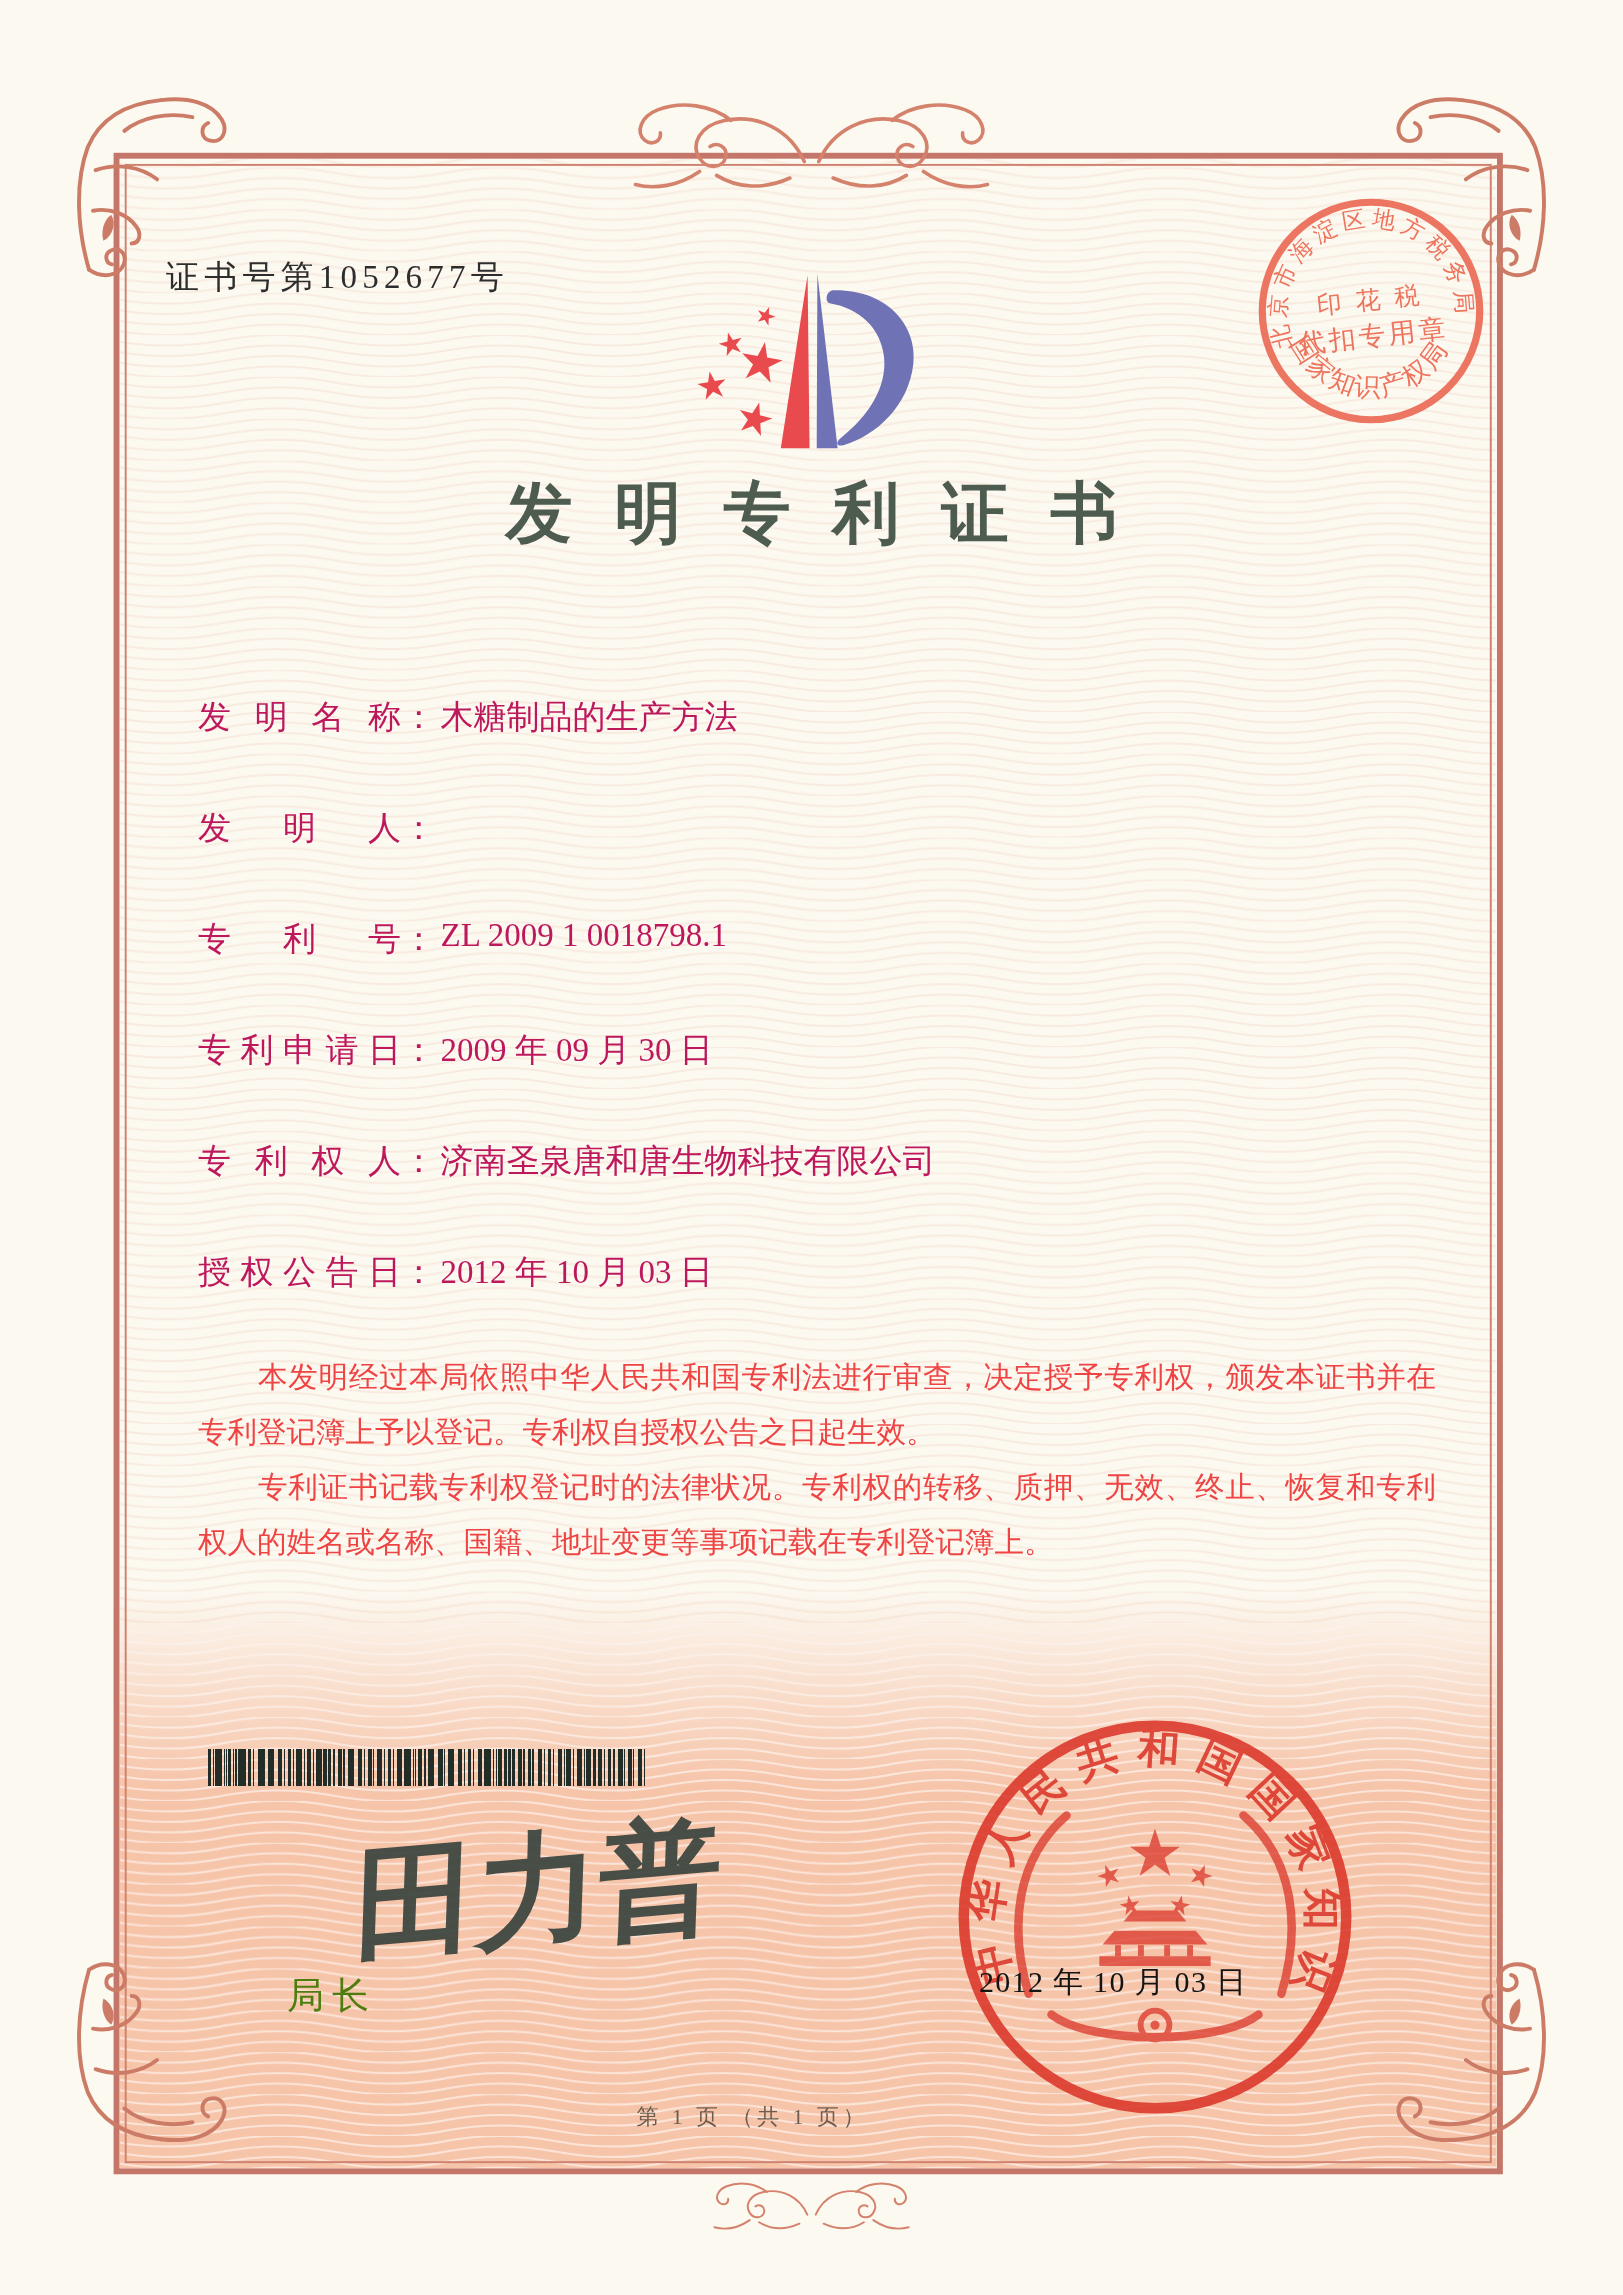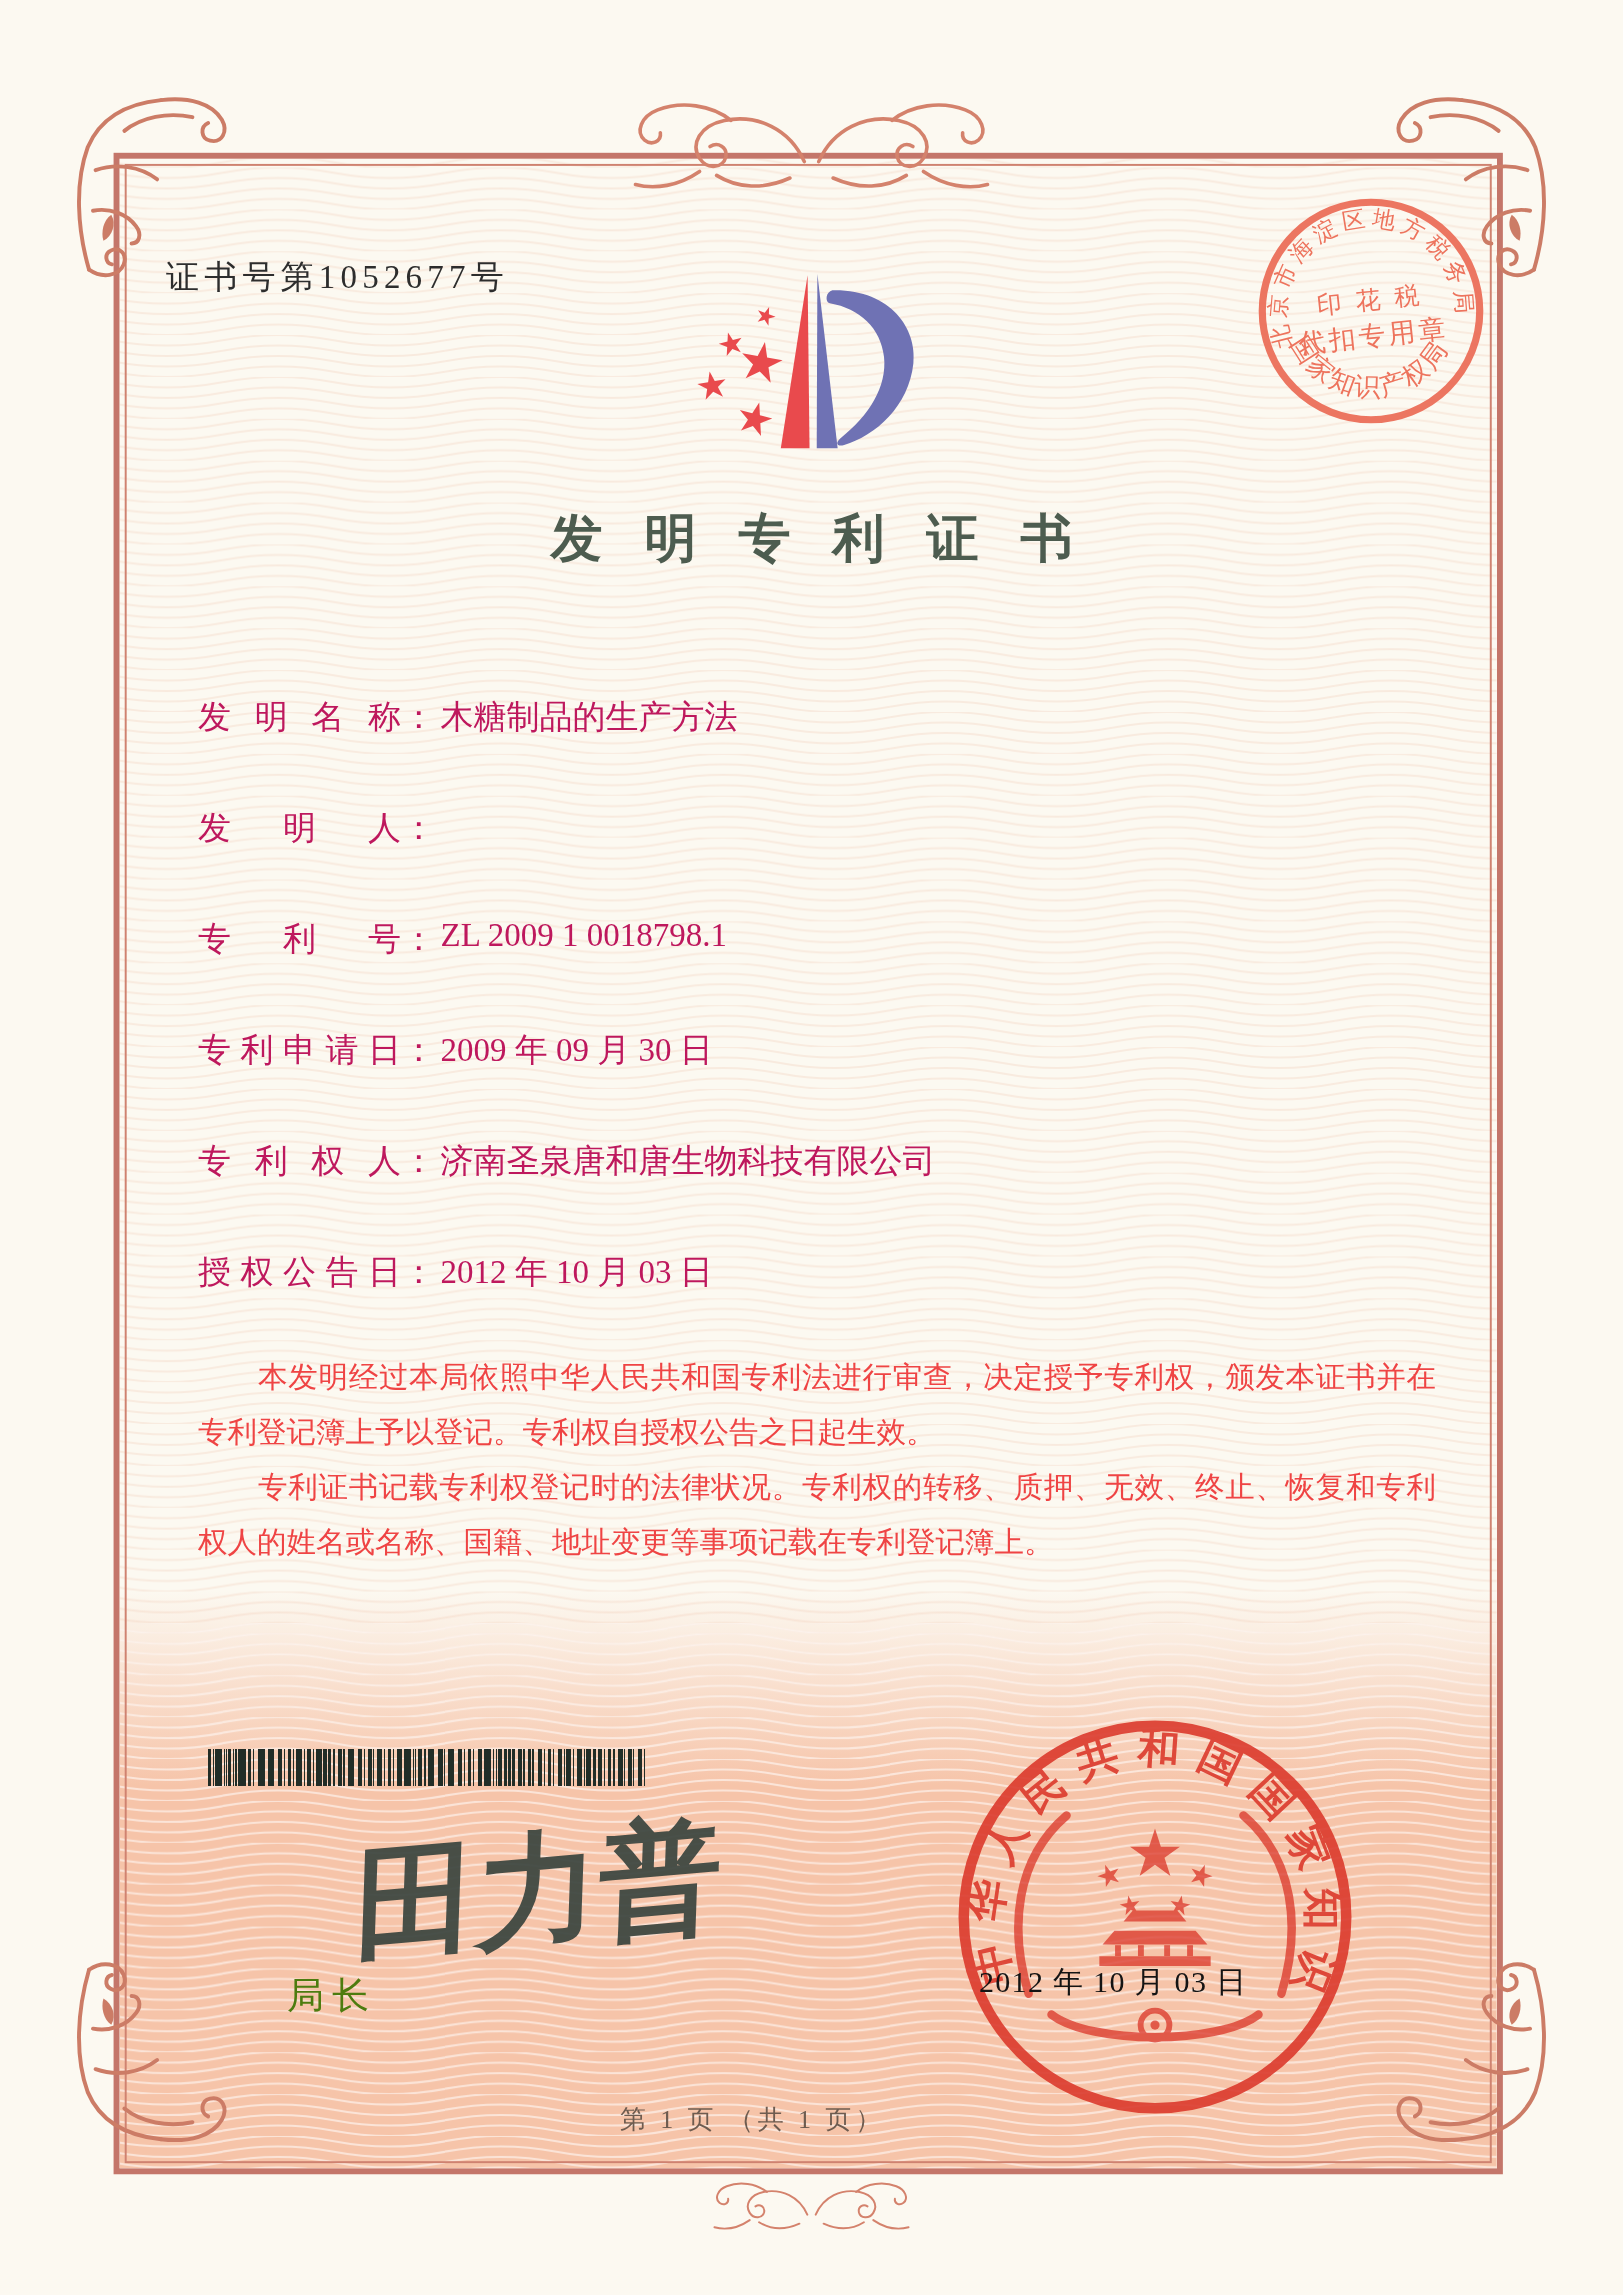--- a/index.html
+++ b/index.html
@@ -2,21 +2,21 @@
 <html style="font-size:10.5px"><head>
 <meta charset="utf-8">
 <style>
   html,body{margin:0;padding:0;background:#fcf9f1;}
   #page{position:relative;width:1623px;height:2295px;background:#fcf9f1;
         font-family:"Liberation Serif","DejaVu Serif",serif;overflow:hidden;}
   .abs{position:absolute;}
 
   .cert-no{left:166px;top:255px;font-size:33px;color:#2d2d2d;letter-spacing:5.2px;}
 
-  .title{left:0;top:504px;width:1623px;text-align:center;font-size:52px;
+  .title{left:0;top:468px;width:1623px;text-align:center;font-size:67px;
          color:#4d5c4f;letter-spacing:42px;text-indent:42px;font-weight:600;}
 
   .fields{left:198px;top:695px;}
   .frow{height:111px;font-size:33px;color:#be185d;display:flex;align-items:flex-start;}
   .f-label{display:inline-block;width:203px;text-align:justify;text-align-last:justify;}
   .f-colon{margin:0 5.2px 0 1.3px;}
   .f-value{white-space:nowrap;}
 
   .paras{left:198px;top:1350px;width:1238px;font-size:29.5px;line-height:55px;
          color:#ef4444;text-align:justify;}
@@ -30,21 +30,21 @@
       repeating-linear-gradient(90deg,#222d27 0 2px,transparent 2px 7.2px,#222d27 7.2px 10.5px,
         transparent 10.5px 17.7px,#222d27 17.7px 19px,transparent 19px 27px);}
 
   .director{left:287px;top:1971px;font-size:37px;color:#4d7c0f;letter-spacing:7.9px;text-align:center;}
   .sig{left:357px;top:1825px;font-size:123px;color:#3a443e;font-weight:600;
        transform:rotate(-5deg) skewX(-7deg);transform-origin:left top;opacity:.92;
        white-space:nowrap;}
 
   .seal-date{left:979px;top:1962px;font-size:30px;color:#141414;letter-spacing:1.3px;
              z-index:5;white-space:nowrap;}
-  .footer{left:196px;top:2102px;width:1113px;text-align:center;font-size:26px;
+  .footer{left:196px;top:2102px;width:1113px;text-align:center;font-size:22px;
           color:#6e5c50;letter-spacing:3.9px;}
   svg{display:block;}
 </style>
 </head>
 <body>
 
 <div id="page">
 
   <svg class="abs" style="left:0;top:0" width="1623" height="2295" viewBox="0 0 2480 3507">
     <defs>

